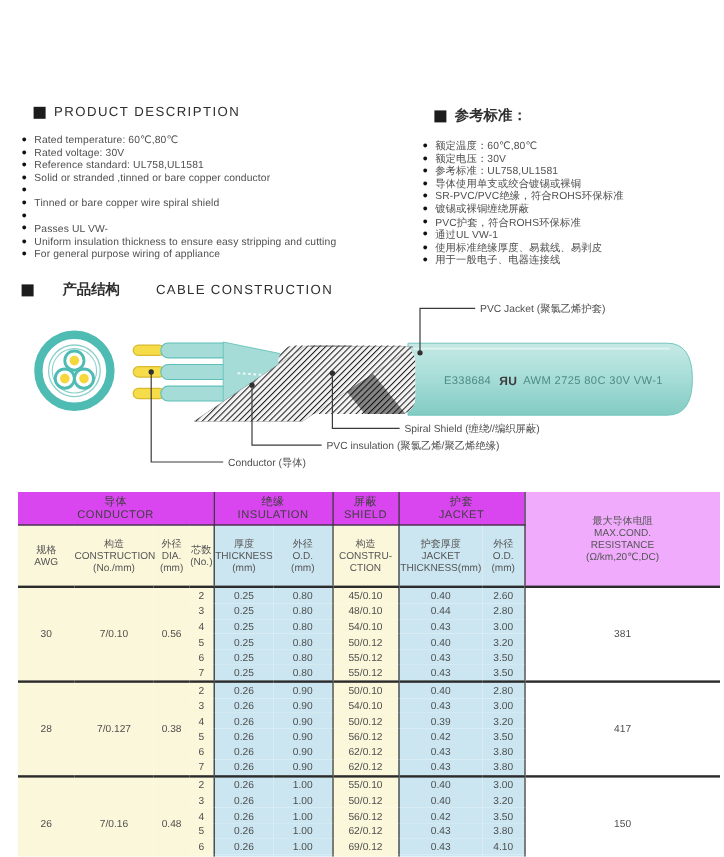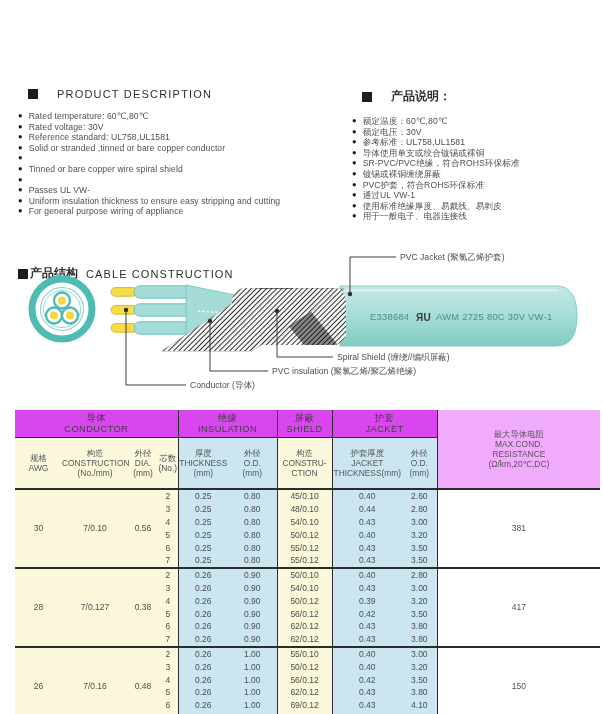--- a/index.html
+++ b/index.html
@@ -3,30 +3,30 @@
 <meta charset="utf-8">
 <style>
   html,body{margin:0;padding:0;background:#fff;}
   body{width:603px;height:714px;font-family:"Liberation Sans","DejaVu Sans",sans-serif;}
   #page{position:relative;width:603px;height:714px;overflow:hidden;background:#fff;}
 
   
   .panel{position:absolute;top:88px;}
   .panel.left{left:18px;width:325px;}
   .panel.right{left:352px;width:245px;}
-  .sec-title{display:flex;align-items:center;gap:19px;margin-bottom:11px;padding-left:10px;}
+  .sec-title{display:flex;align-items:center;gap:7px;margin-bottom:11px;padding-left:10px;}
   .sq{width:10px;height:10px;background:#1c1c1c;flex:0 0 auto;}
   .sec-title .t-en{font-size:11px;letter-spacing:1.2px;color:#2e2e2e;}
   .sec-title .t-zh{font-size:12px;font-weight:bold;color:#2e2e2e;}
   ul.bullets{list-style:none;margin:0;padding:0;}
   ul.bullets li{display:flex;gap:6px;font-size:8.6px;line-height:10.6px;color:#4f4f4f;letter-spacing:.1px;}
   ul.bullets li .dot{font-size:7.5px;line-height:10.6px;color:#111;flex:0 0 auto;}
 
   
-  #construction-title{position:absolute;left:18px;top:233px;display:flex;align-items:center;gap:2px;margin-top:32px;}
+  #construction-title{position:absolute;left:18px;top:233px;display:flex;align-items:center;gap:24px;}
   #construction-title .t-zh{font-size:12px;font-weight:bold;color:#2e2e2e;}
   #construction-title .t-en{font-size:11px;letter-spacing:1.1px;color:#2e2e2e;margin-left:6px;}
   #diagram{position:absolute;left:0;top:249px;}
   .leader{stroke:#3a3a3a;stroke-width:1;fill:none;}
   .dlabel{font-size:8.6px;fill:#4f4f4f;}
 
   
   #spec-table-wrap{position:absolute;left:15px;top:410px;width:585px;}
   table{border-collapse:collapse;table-layout:fixed;width:585px;}
   th,td{padding:0;font-weight:normal;}
@@ -91,21 +91,21 @@
         <li>
           <span class="dot">●</span>
           <span>For general purpose wiring of appliance</span>
         </li>
       </ul>
   </div>
 
   <div class="panel right">
     <div class="sec-title">
       <span class="sq"></span>
-      <span class="t-zh">产品说明：</span>
+      <span class="t-zh">参考标准：</span>
     </div>
     <ul class="bullets">
         <li>
           <span class="dot">●</span>
           <span>额定温度：60℃,80℃</span>
         </li>
         <li>
           <span class="dot">●</span>
           <span>额定电压：30V</span>
         </li>

